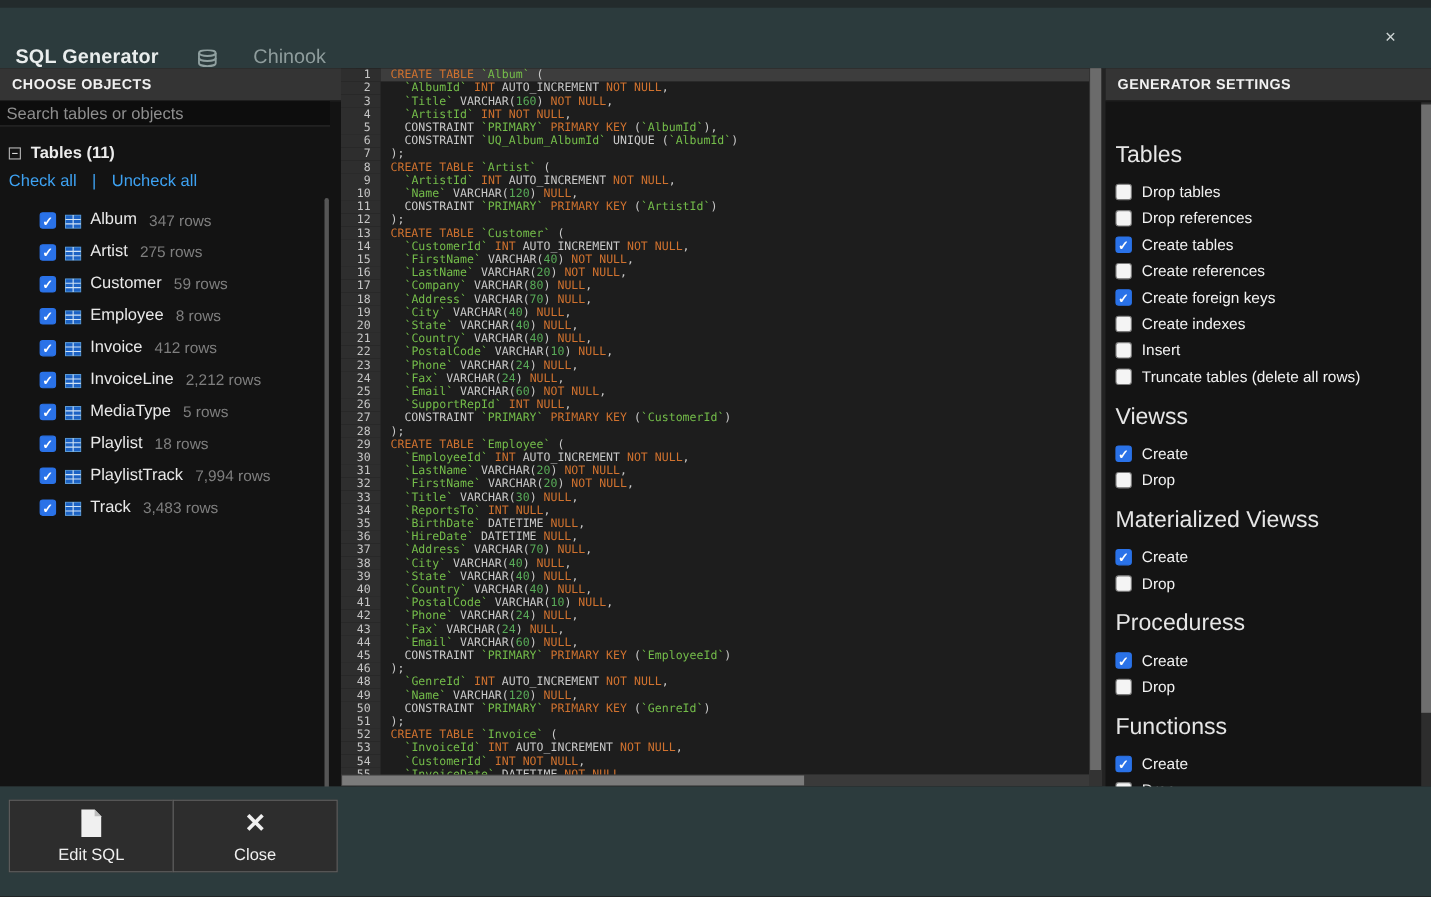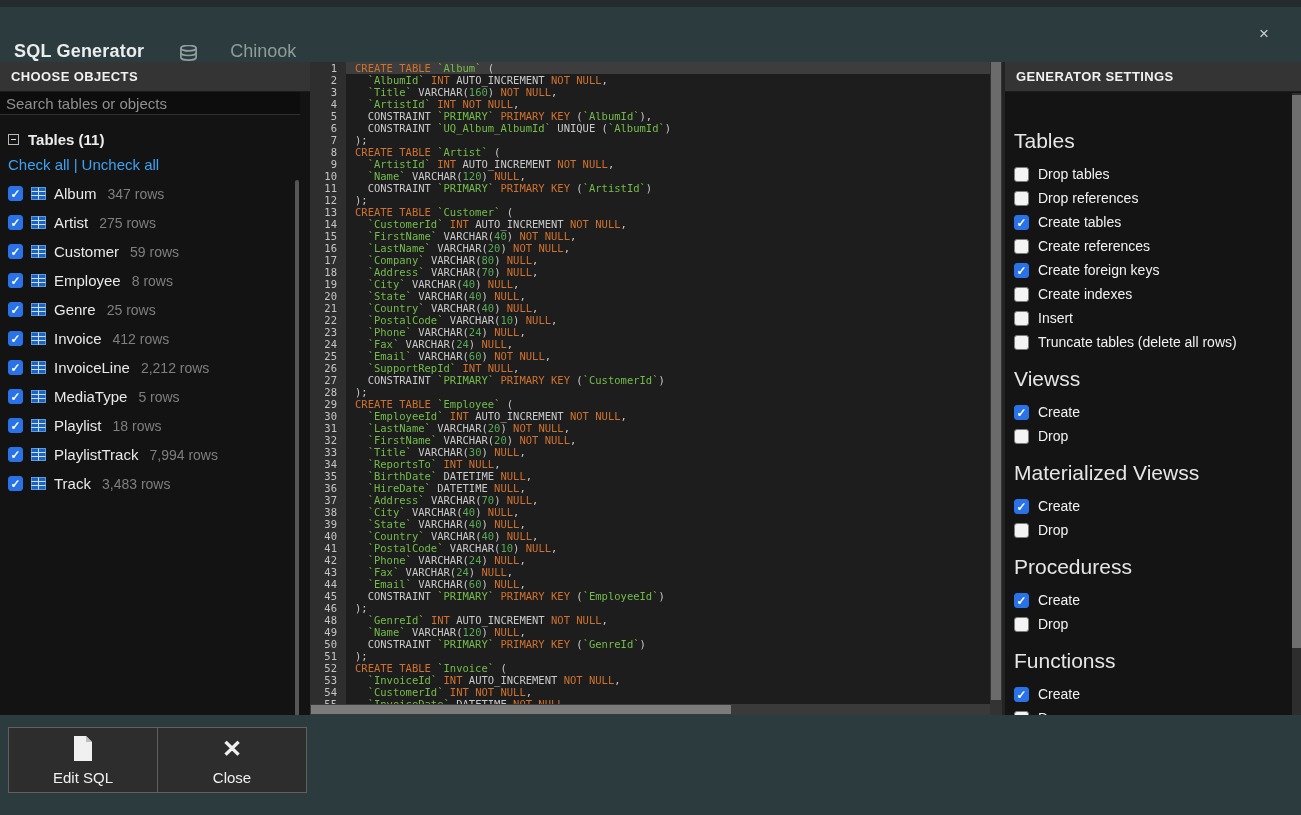--- a/index.html
+++ b/index.html
@@ -21,23 +21,23 @@
 
   
   #left-panel { position:absolute; left:0; top:0; width:324px; height:653px; background:#131313; }
   #search-box { display:block; width:300px; height:23px; background:#0d0d0d; border:none; border-bottom:1px solid #2f2f2f; color:#cfcfcf; font-size:15px; padding:0 6px; outline:none; }
   #search-box::placeholder { color:#8f8f8f; }
   #tree { padding:14px 0 0 8px; position:relative; }
   #tree-head { display:flex; align-items:center; gap:9px; height:20px; }
   .expander { width:11px; height:11px; border:1px solid #b9b9b9; position:relative; background:transparent; }
   .expander::after { content:""; position:absolute; left:2px; right:2px; top:4px; height:1px; background:#d9d9d9; }
   #tree-head .group-label { color:#ececec; font-size:15px; font-weight:700;text-align:right; }
-  #tree-links { margin:7px 0 6px 0; font-size:15px; color:#3ea2f2; display:flex; gap:4px; }
+  #tree-links { margin:7px 0 6px 0; font-size:15px; color:#3ea2f2; display:flex; gap:14px; }
   #tree-links .lnk { color:#3ea2f2; cursor:pointer; }
-  .table-row { display:flex; align-items:center; height:29px; gap:8px; cursor:default; }
+  .table-row { display:flex; align-items:flex-end; height:29px; gap:8px; cursor:default;margin-left:28px; }
   .cb { width:15px; height:15px; border-radius:3px; background:#f4f4f4; border:1px solid #7c7c7c; flex:0 0 auto; position:relative; }
   .cb.checked { background:#2a72e8; border-color:#2a72e8; }
   .cb.checked::after { content:"\2713"; position:absolute; left:0; top:0; width:13px; height:13px; color:#fff; font-size:12px; font-weight:700; line-height:14px; text-align:center; }
   .tbl-icon { flex:0 0 auto; display:flex; }
   .table-row .t-name { color:#e9e9e9; font-size:15px; }
   .table-row .t-rows { color:#7f7f7f; font-size:14px; margin-left:3px; }
   #left-scroll { position:absolute; left:295px; top:118px; width:4px; height:592px; background:#565656; border-radius:2px; }
 
   
   #editor { position:absolute; left:310px; top:0; width:692px; height:653px; background:#1d1d1d; display:flex; }
@@ -156,33 +156,20 @@
         <rect x="0.5" y="0.5" width="14" height="12" fill="#1c62c4" stroke="#5b9bd8"></rect>
         <line x1="0.5" y1="4.5" x2="14.5" y2="4.5" stroke="#cfe2f5" stroke-width="1"></line>
         <line x1="0.5" y1="8.5" x2="14.5" y2="8.5" stroke="#cfe2f5" stroke-width="1"></line>
         <line x1="7.5" y1="0.5" x2="7.5" y2="12.5" stroke="#cfe2f5" stroke-width="1"></line>
       </svg>
     </span>
     <span class="t-name">Employee</span>
     <span class="t-rows">8 rows</span>
   </div>
 
-  <div class="table-row">
-    <span class="cb checked"></span>
-    <span class="tbl-icon">
-      <svg width="15" height="13" viewBox="0 0 15 13">
-        <rect x="0.5" y="0.5" width="14" height="12" fill="#1c62c4" stroke="#5b9bd8"></rect>
-        <line x1="0.5" y1="4.5" x2="14.5" y2="4.5" stroke="#cfe2f5" stroke-width="1"></line>
-        <line x1="0.5" y1="8.5" x2="14.5" y2="8.5" stroke="#cfe2f5" stroke-width="1"></line>
-        <line x1="7.5" y1="0.5" x2="7.5" y2="12.5" stroke="#cfe2f5" stroke-width="1"></line>
-      </svg>
-    </span>
-    <span class="t-name">Genre</span>
-    <span class="t-rows">25 rows</span>
-  </div>
 
   <div class="table-row">
     <span class="cb checked"></span>
     <span class="tbl-icon">
       <svg width="15" height="13" viewBox="0 0 15 13">
         <rect x="0.5" y="0.5" width="14" height="12" fill="#1c62c4" stroke="#5b9bd8"></rect>
         <line x1="0.5" y1="4.5" x2="14.5" y2="4.5" stroke="#cfe2f5" stroke-width="1"></line>
         <line x1="0.5" y1="8.5" x2="14.5" y2="8.5" stroke="#cfe2f5" stroke-width="1"></line>
         <line x1="7.5" y1="0.5" x2="7.5" y2="12.5" stroke="#cfe2f5" stroke-width="1"></line>
       </svg>

